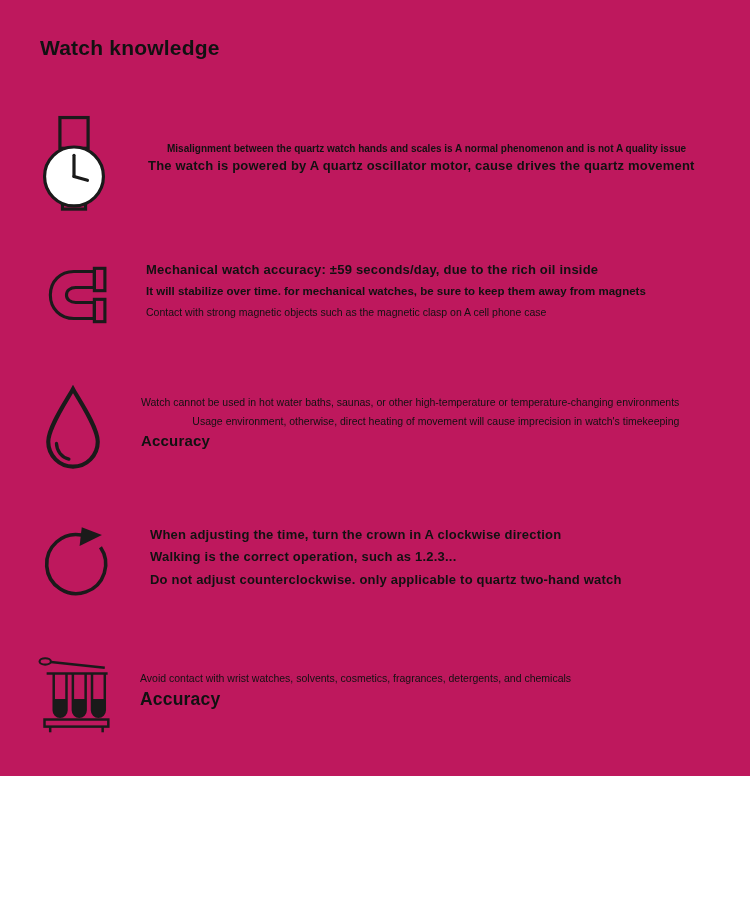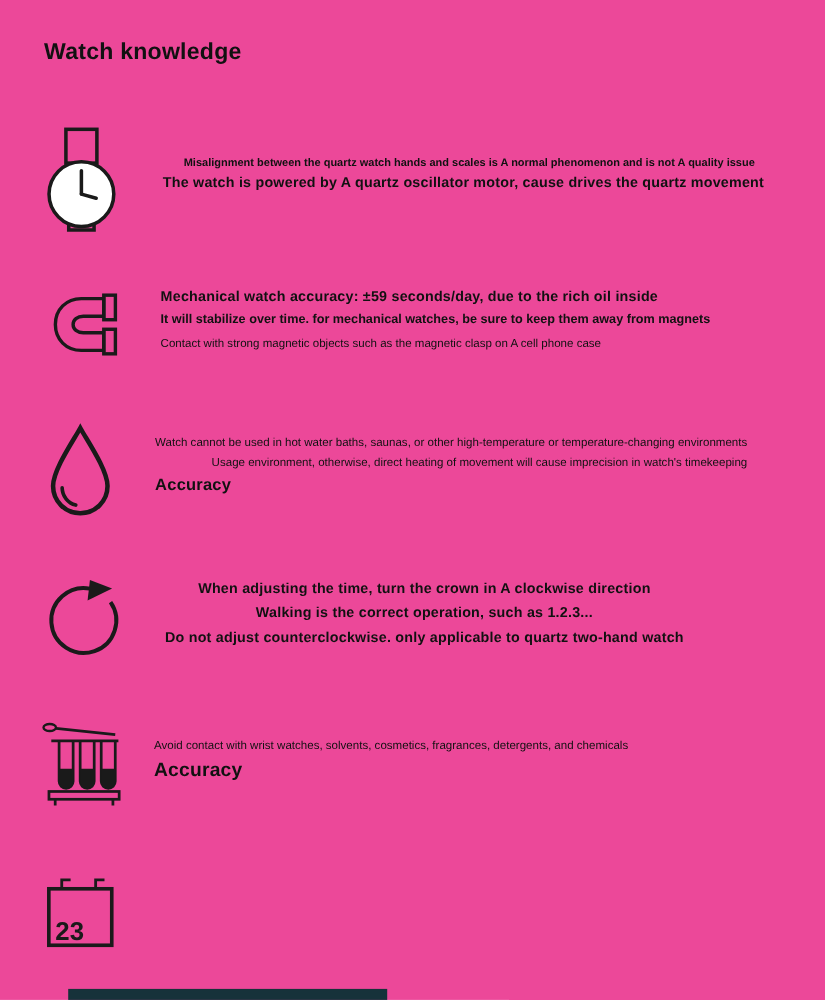--- a/index.html
+++ b/index.html
@@ -5,22 +5,22 @@
   * { box-sizing: border-box; }
   html, body { margin: 0; padding: 0; }
   body {
     background: #ffffff;
     font-family: "Liberation Sans", "DejaVu Sans", sans-serif;
     color: #111111;
   }
   .page {
     position: relative;
     width: 750px;
-    height: 909px;
-    background: #ec4899;
+    height: 776px;
+    background: #be185d;
     overflow: hidden;
   }
   .title {
     position: absolute;
     left: 40px;
     top: 36px;
     margin: 0;
     font-size: 21px;
     font-weight: bold;
     letter-spacing: 0.2px;
@@ -39,21 +39,21 @@
   .textblock { position: absolute; }
   .textblock p {
     margin: 0 0 7px 0;
     white-space: nowrap;
     line-height: 1.25;
     color: #111111;
   }
   .tb-1 { left: 148px; top: 143px; }
   .tb-2 { left: 146px; top: 262px; }
   .tb-3 { left: 141px; top: 396px; }
-  .tb-4 { left: 150px; top: 527px; text-align: center; }
+  .tb-4 { left: 150px; top: 527px; }
   .tb-5 { left: 140px; top: 672px; }
   .tb-6 { left: 140px; top: 812px; }
 
   .fs10b  { font-size: 10px;   font-weight: bold; }
   .fs105  { font-size: 10.5px; font-weight: normal; }
   .fs115b { font-size: 11.5px; font-weight: bold; }
   .fs13b  { font-size: 13px;   font-weight: bold; letter-spacing: 0.2px; }
   .fs15b  { font-size: 15px;   font-weight: bold; letter-spacing: 0.2px; }
   .fs17b  { font-size: 17.5px; font-weight: bold; letter-spacing: 0.2px; }
 

